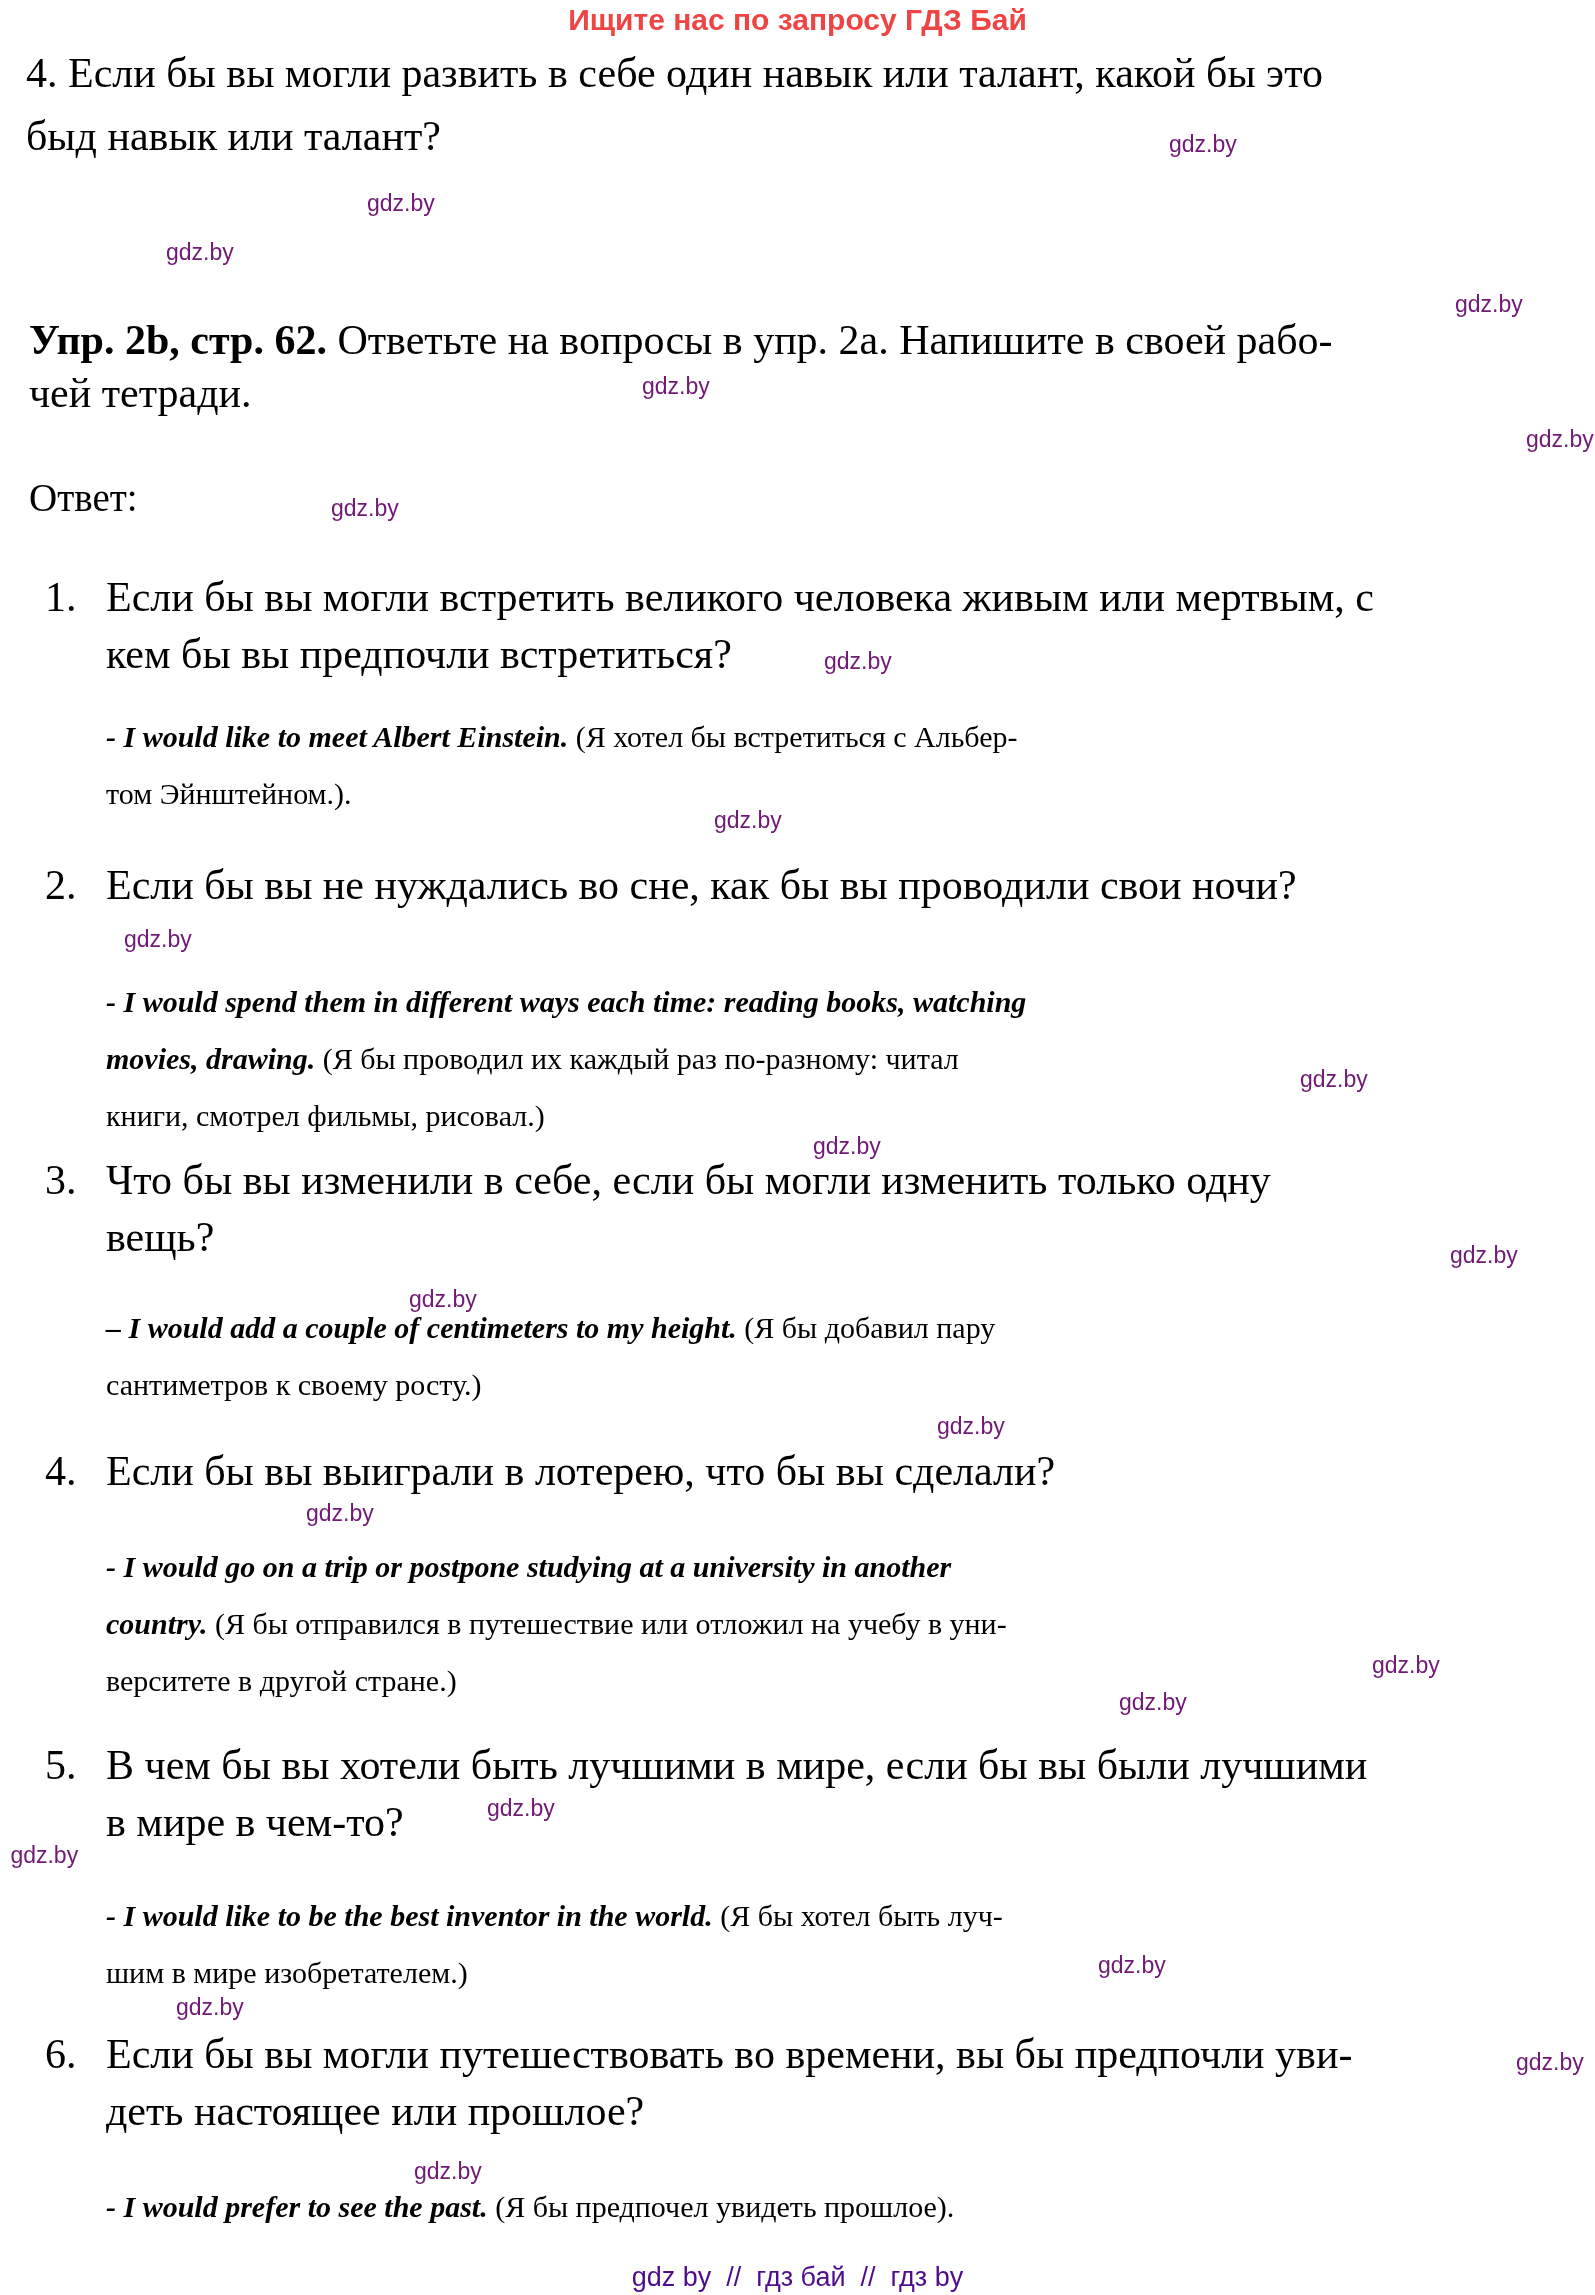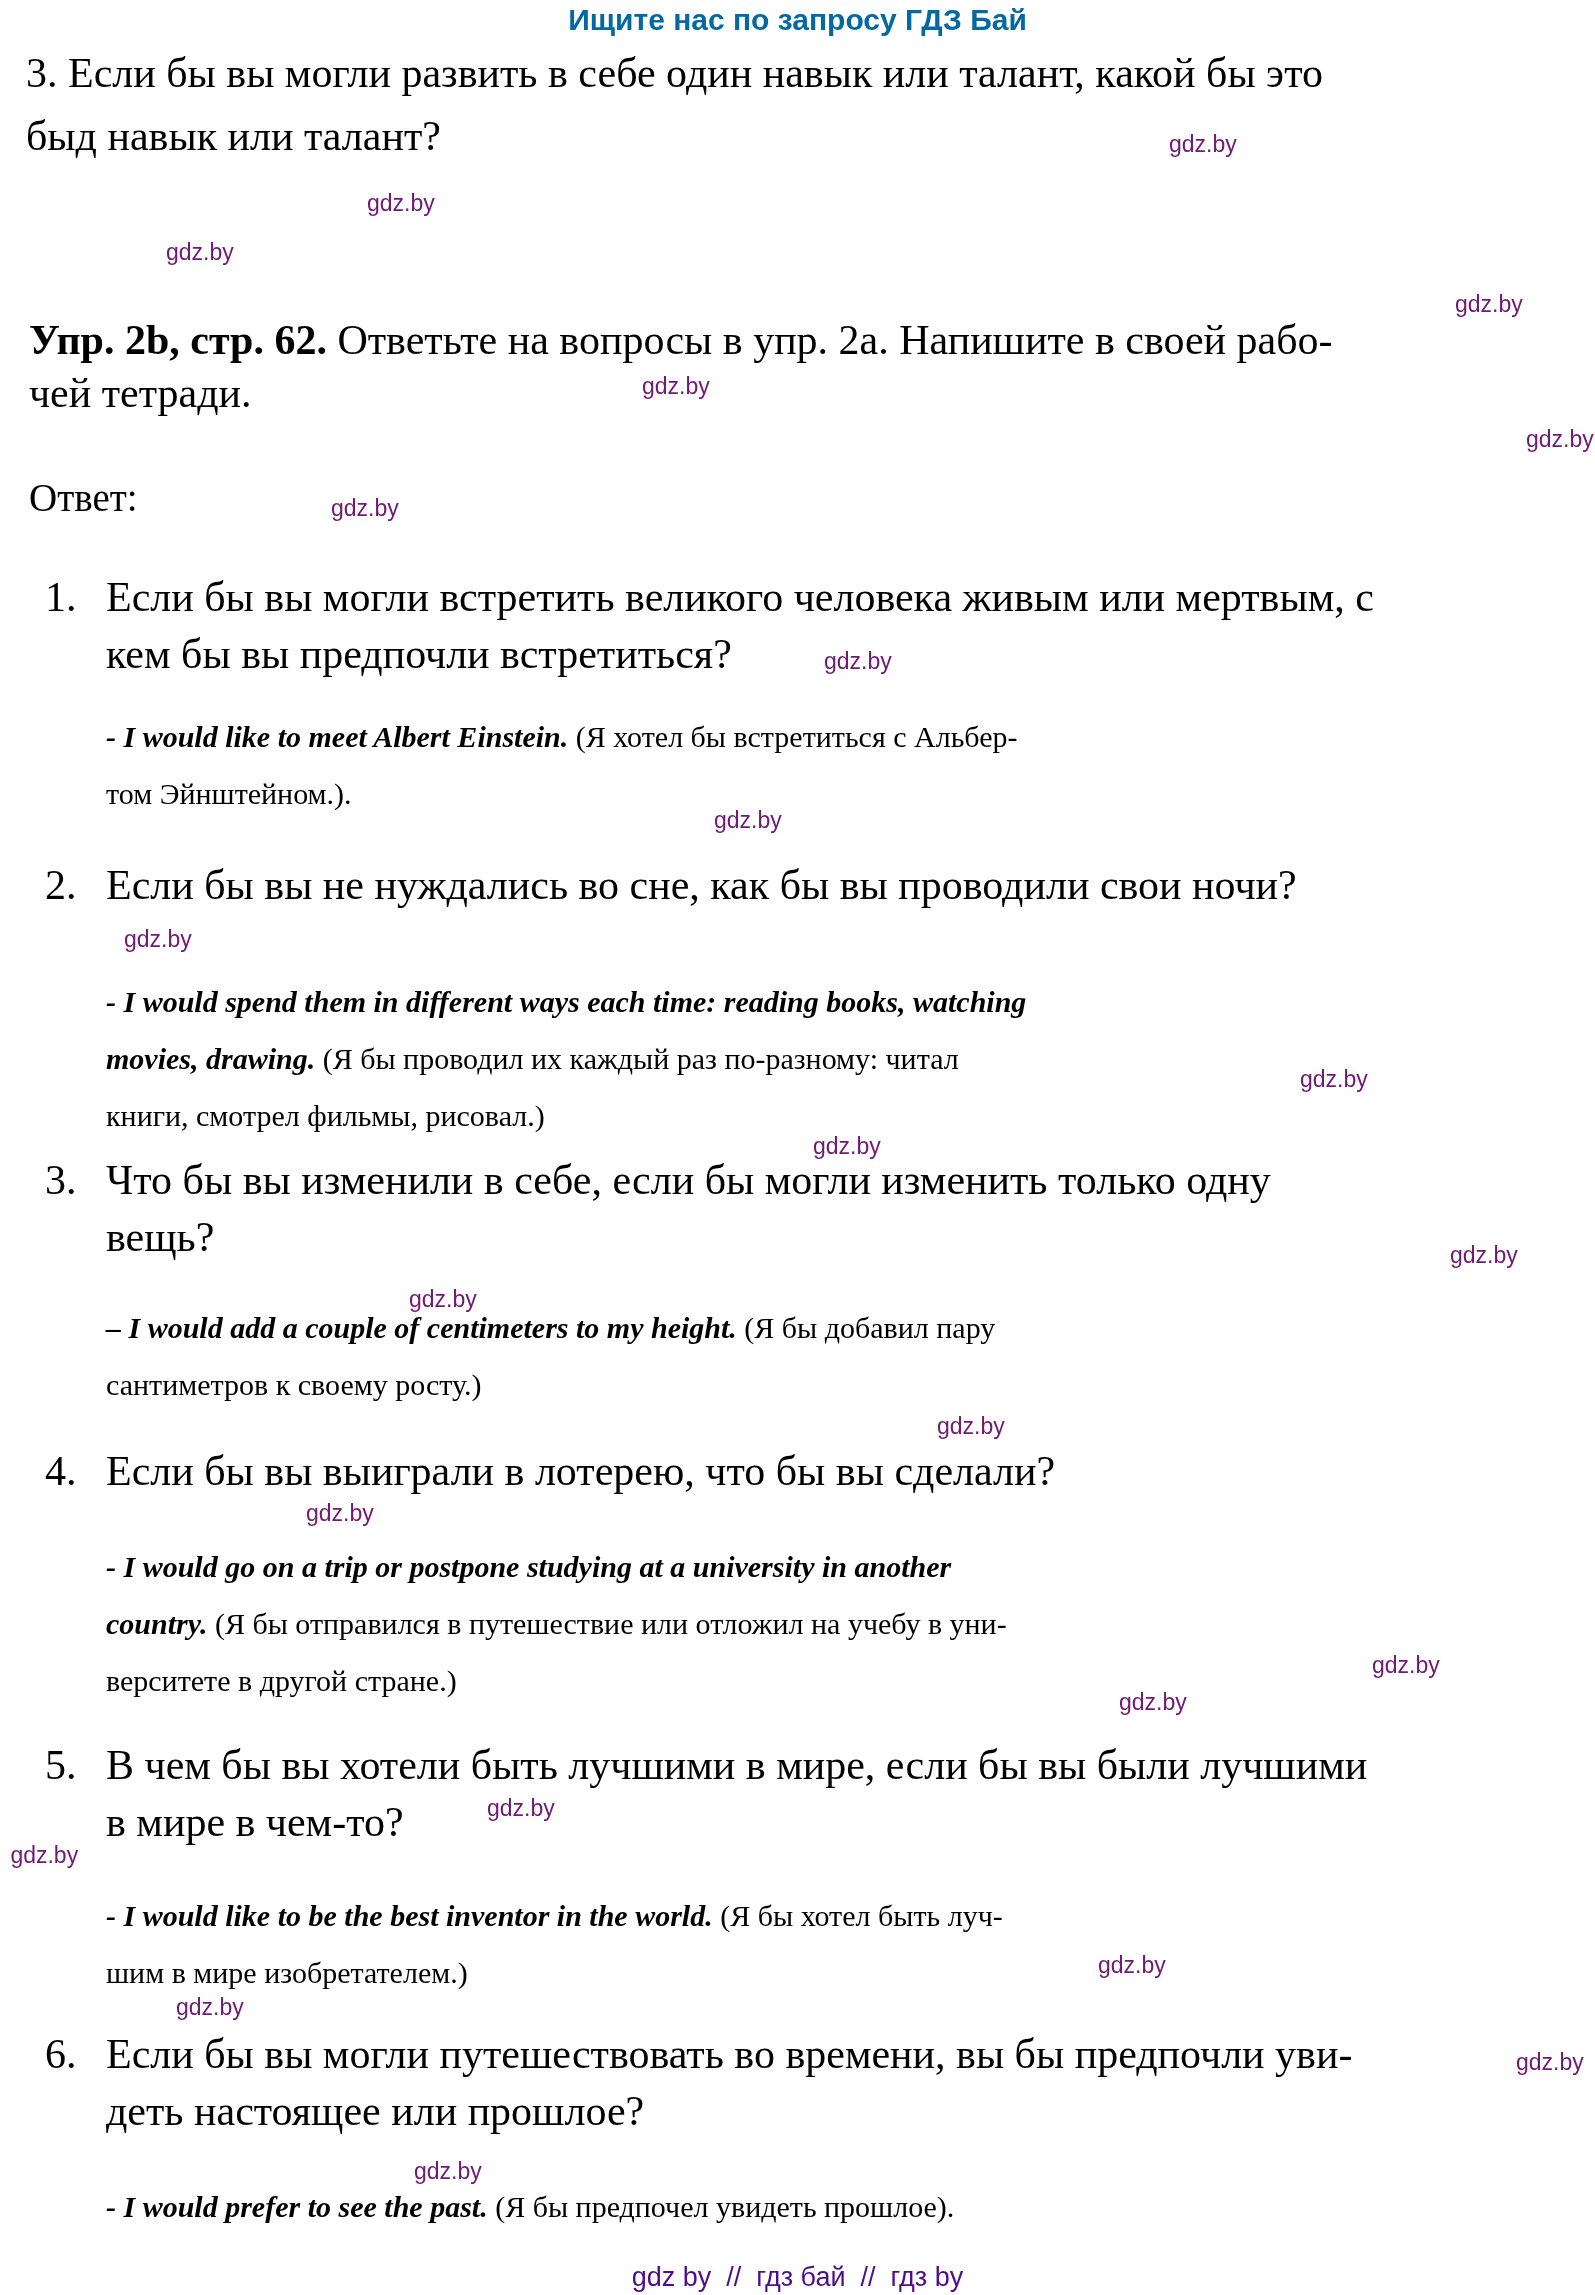--- a/index.html
+++ b/index.html
@@ -13,21 +13,21 @@
     overflow: hidden;
   }
   .promo {
     position: absolute;
     top: 3.2px; left: 0;
     width: 100%;
     text-align: center;
     font-family: "Liberation Sans", sans-serif;
     font-size: 30px;
     font-weight: bold;
-    color: #0369a1;
+    color: #ef4444;
     white-space: pre;
   }
   .q9 {
     position: absolute;
     left: 26px; top: 42px;
     font-size: 42px;
     line-height: 63px;
     white-space: pre;
   }
   .exercise {
@@ -82,21 +82,21 @@
     white-space: pre;
   }
 </style>
 </head>
 <body>
 
 <div class="page">
 
   <div class="promo">Ищите нас по запросу ГДЗ Бай</div>
 
-  <div class="q9">3. Если бы вы могли развить в себе один навык или талант, какой бы это
+  <div class="q9">4. Если бы вы могли развить в себе один навык или талант, какой бы это
 быд навык или талант?</div>
 
   <div class="exercise"><span class="bold">Упр. 2b, стр. 62.</span><span> Ответьте на вопросы в упр. 2а. Напишите в своей рабо-
 чей тетради.</span></div>
 
   <div class="otvet">Ответ:</div>
 
   <div class="item-q" style="top:569px"><span class="num">1.</span><span>Если бы вы могли встретить великого человека живым или мертвым, с
 кем бы вы предпочли встретиться?</span></div>
   <div class="item-a" style="top:708px"><span class="en">- I would like to meet Albert Einstein.</span><span> (Я хотел бы встретиться с Альбер-

